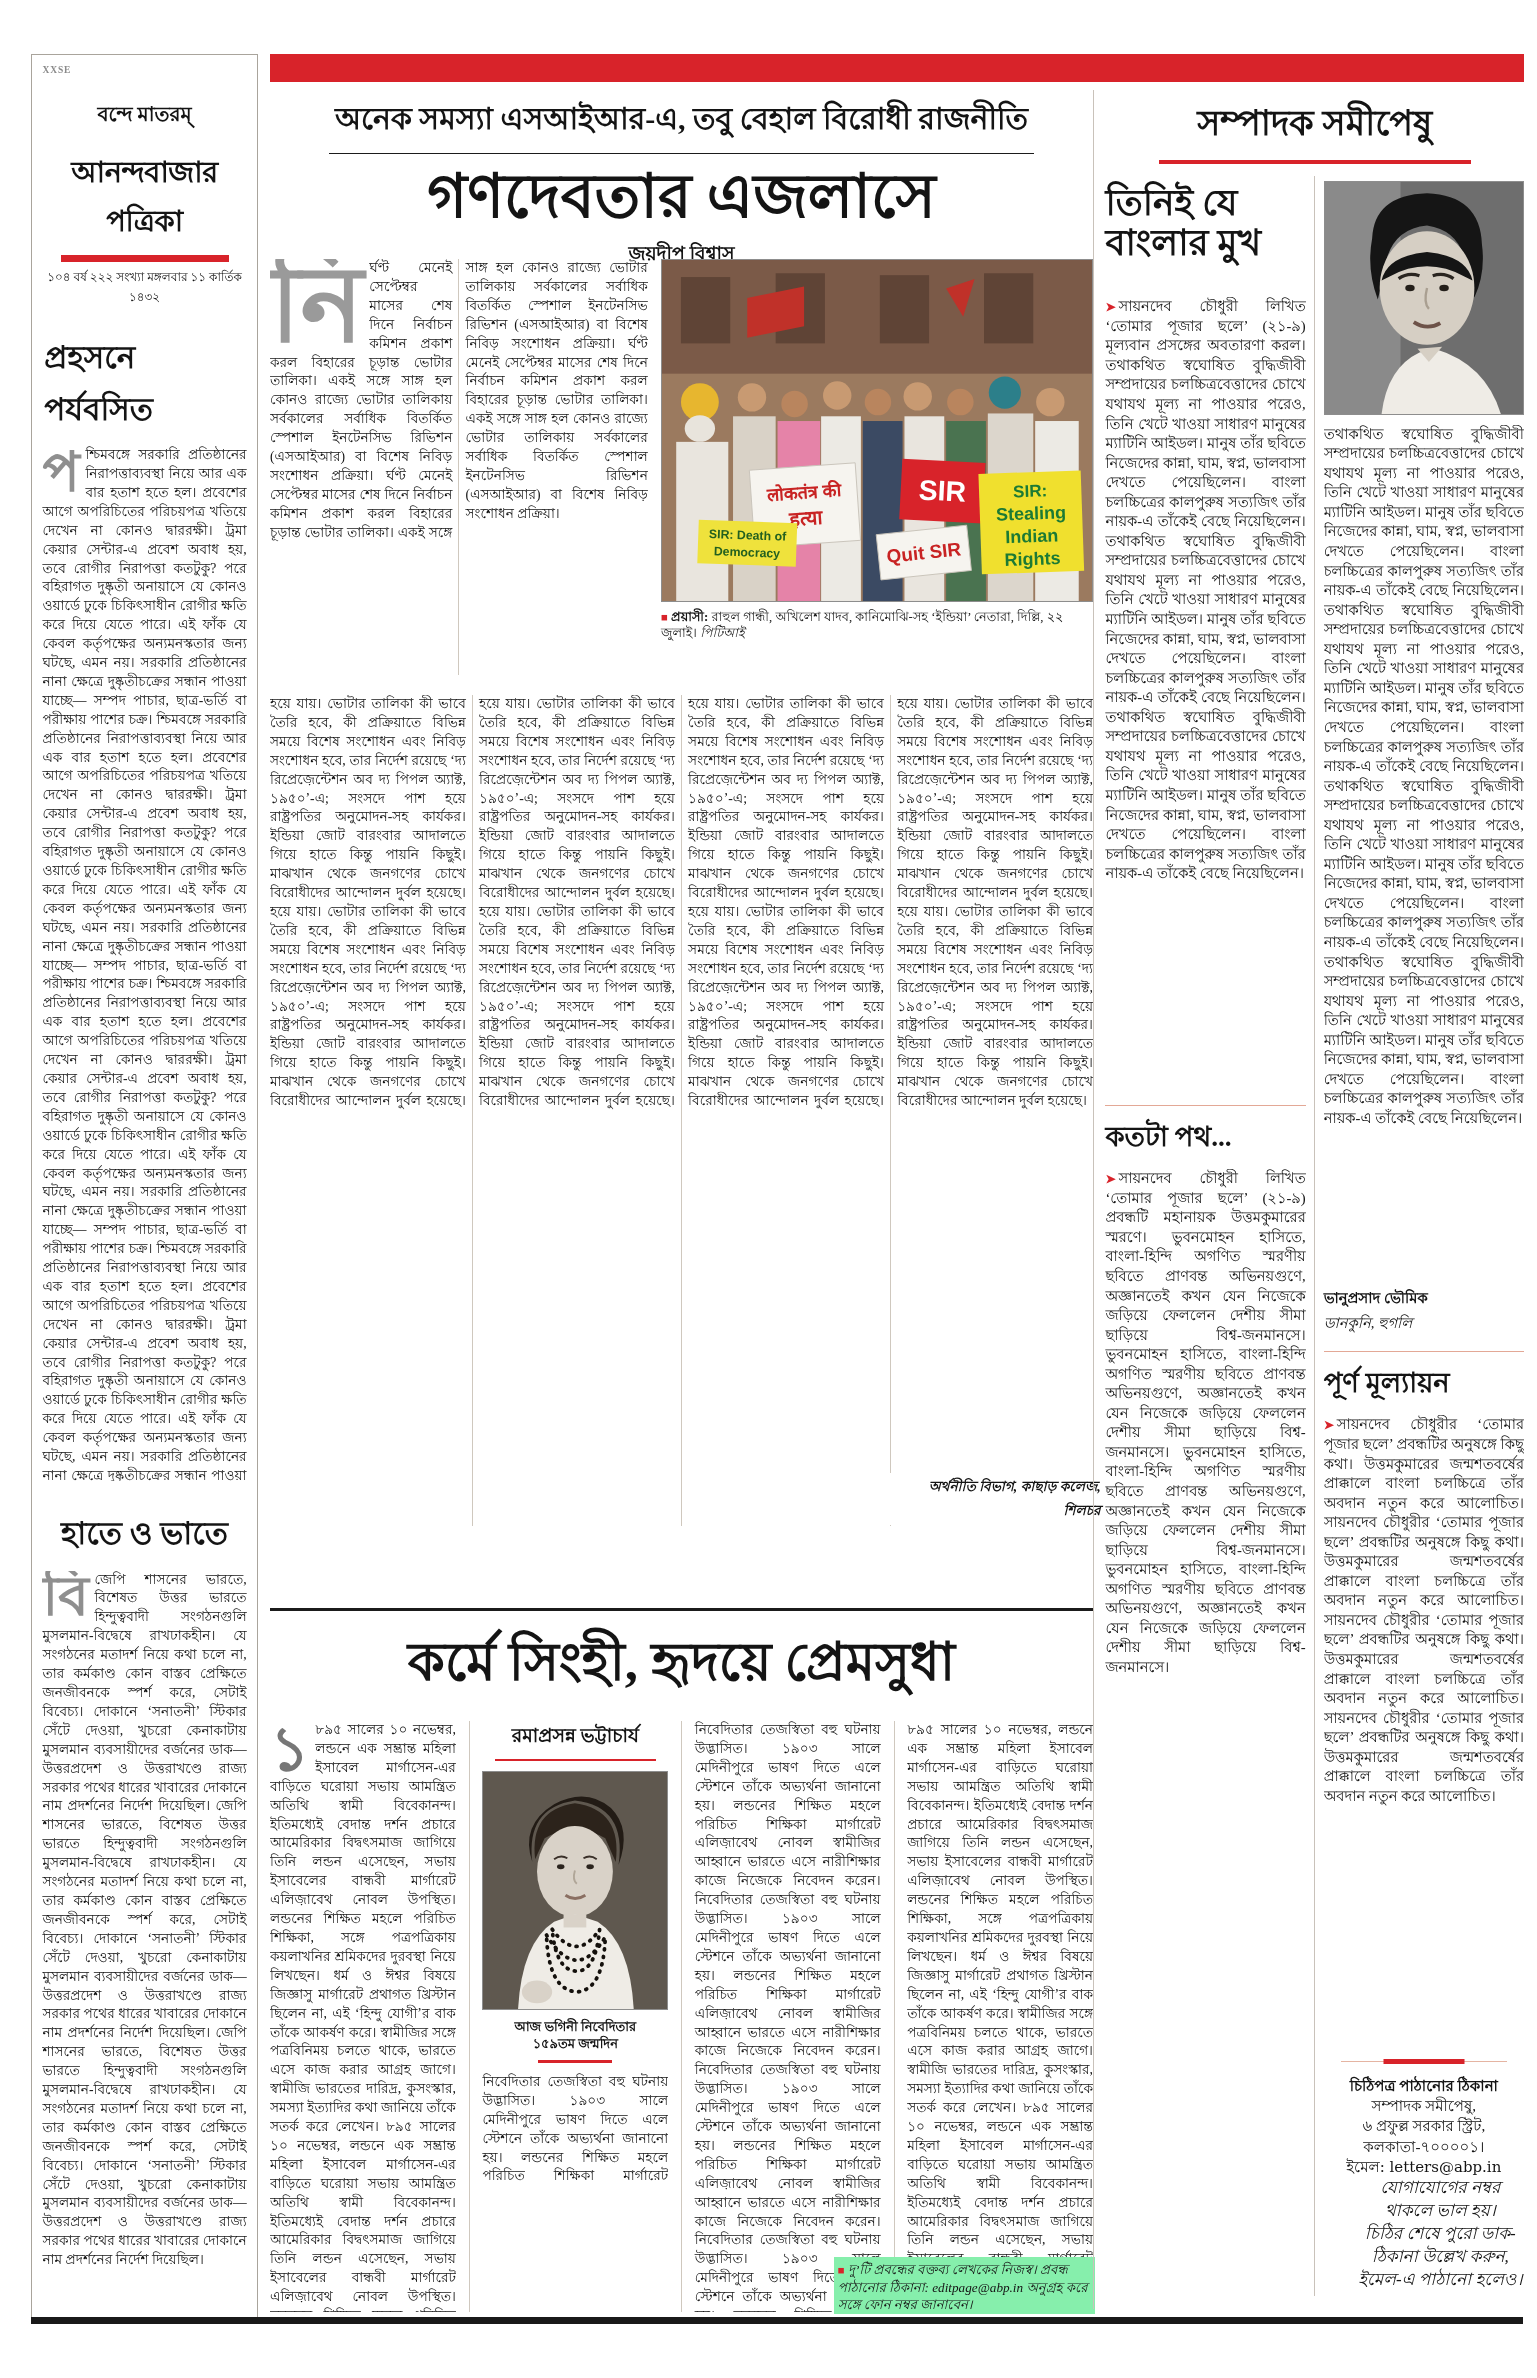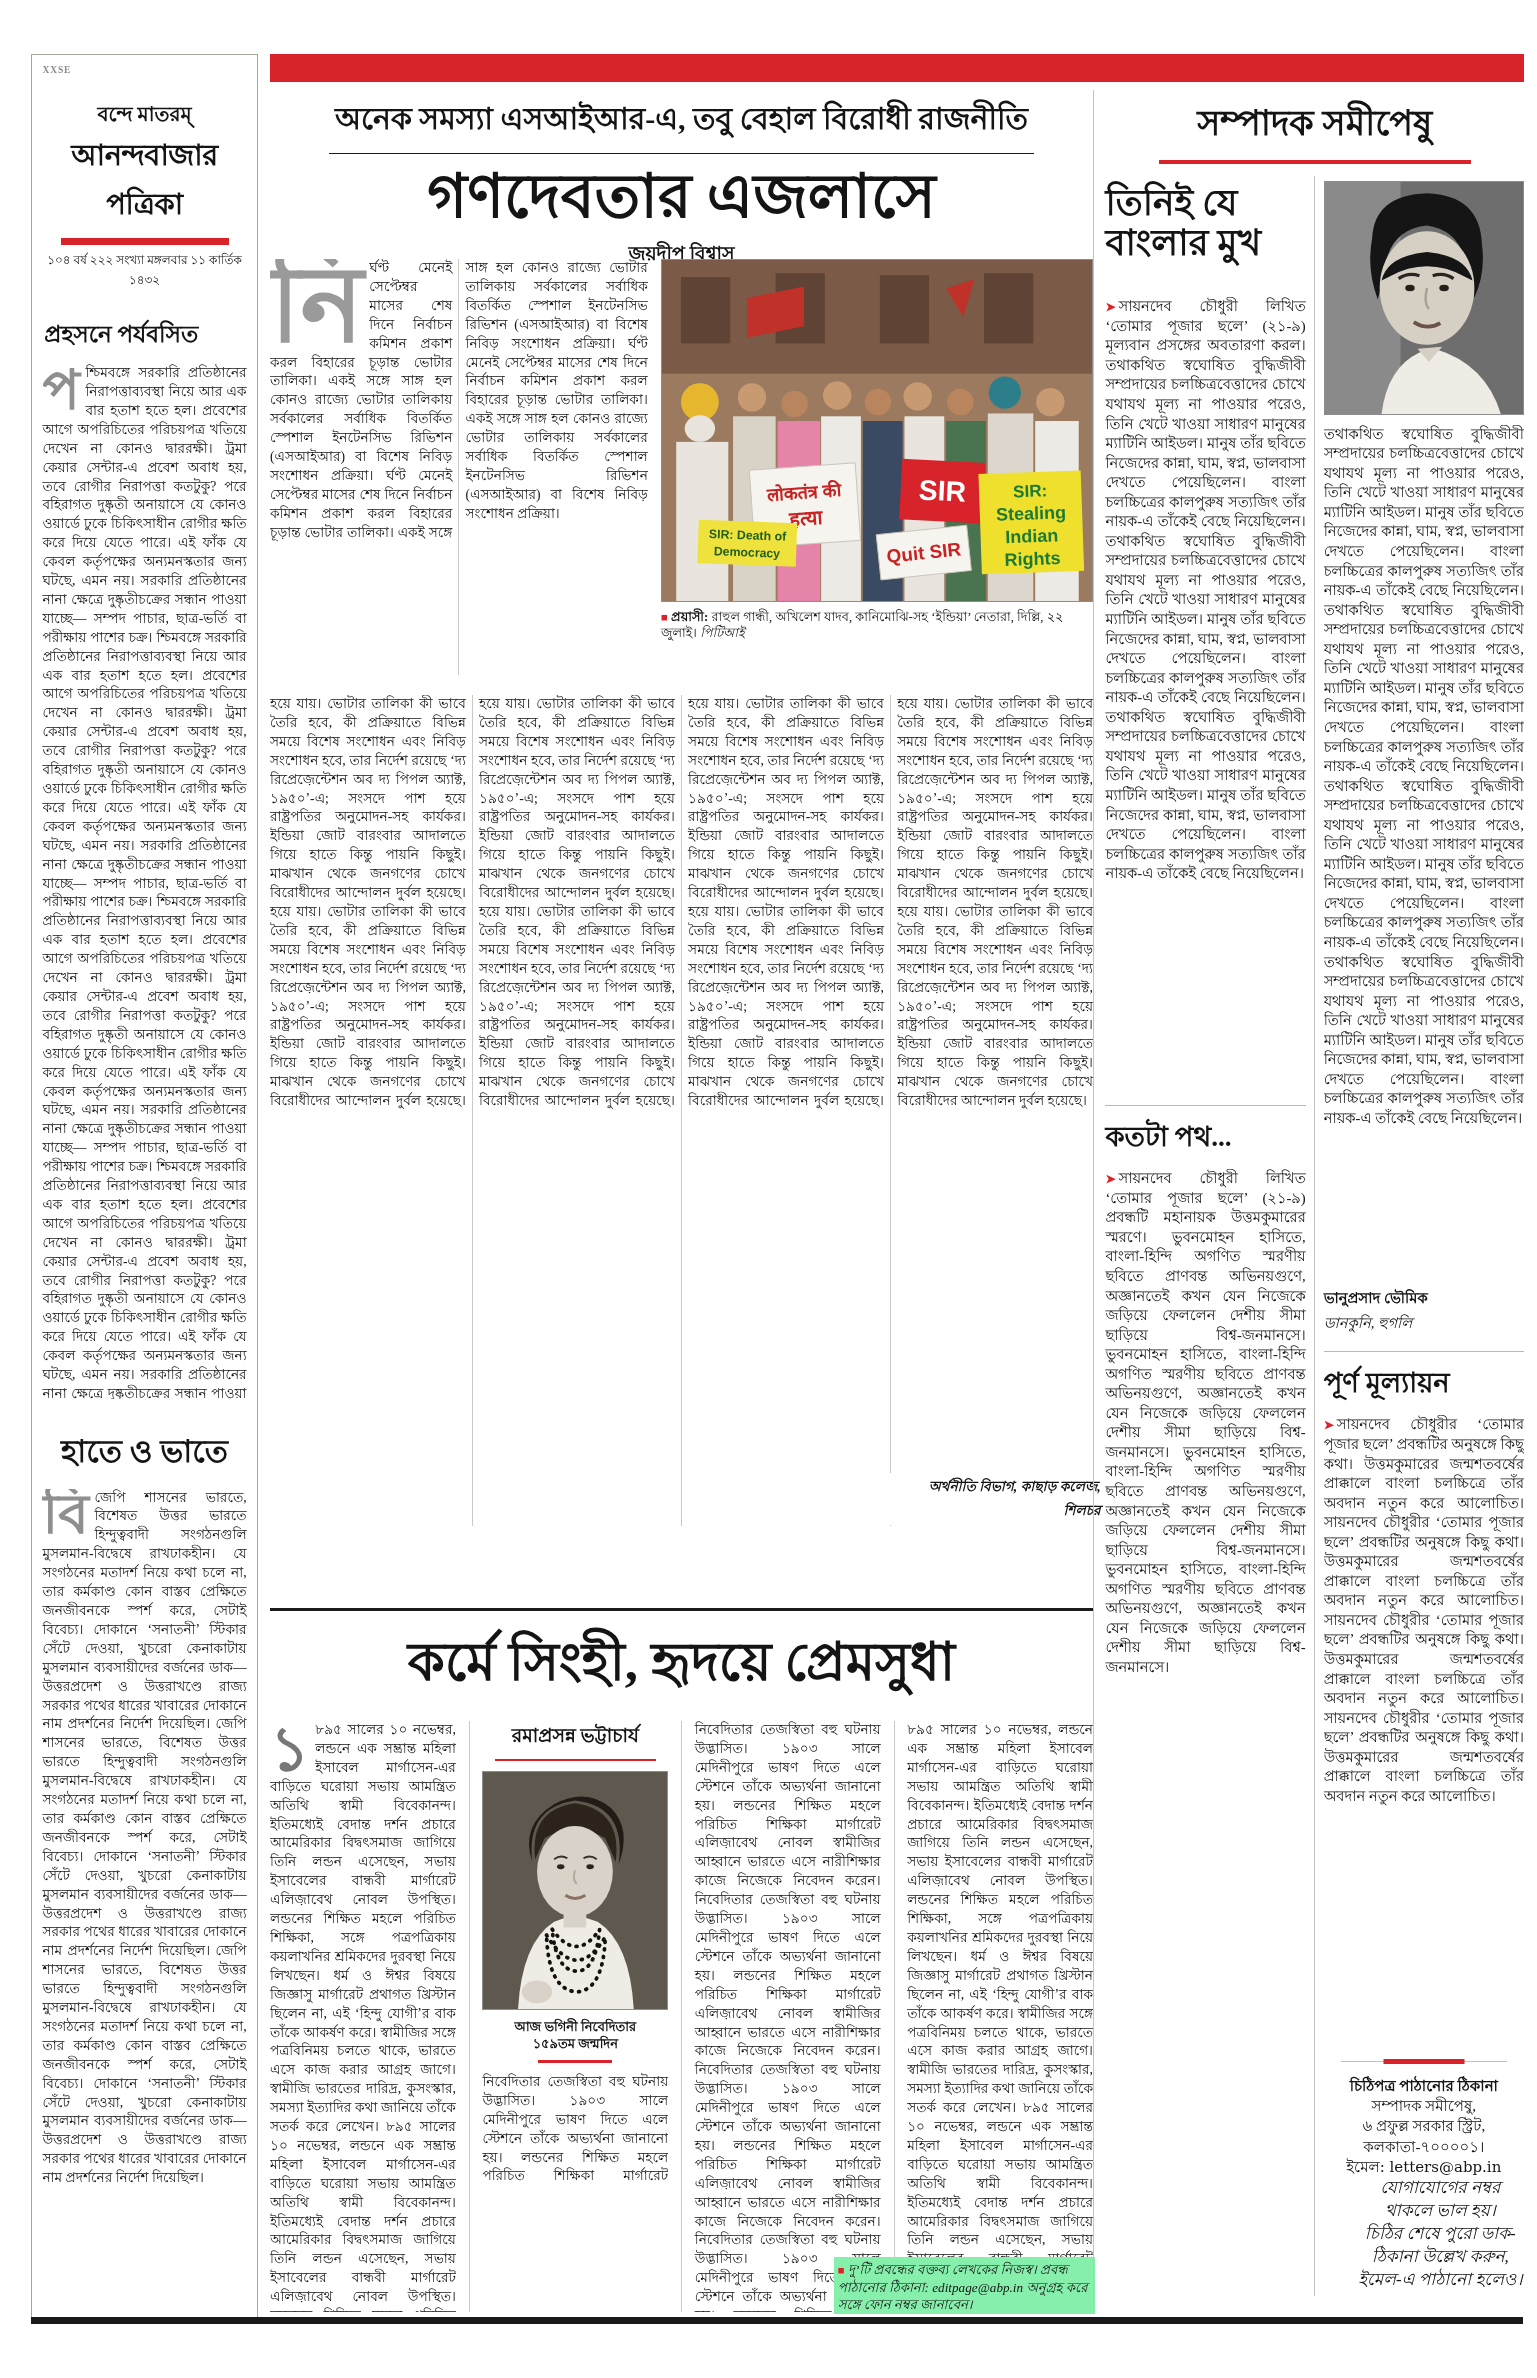--- a/index.html
+++ b/index.html
@@ -6,24 +6,24 @@
   .page{position:relative;width:1538px;height:2378px;background:#fff;
         font-family:"Liberation Serif",serif;color:#141414;overflow:hidden;}
   .abs{position:absolute;}
   .just{text-align:justify;}
   .fill{overflow:hidden;}
   .bodytext{font-size:13.7px;line-height:1.38;}
   
   .leftbox{left:31px;top:54px;width:227px;height:2264px;border:0.9px solid #a9a49c;box-sizing:border-box;padding:9.5px 10.4px;}
   .edcode{font-size:9.5px;color:#8a8a8a;font-weight:bold;letter-spacing:0.9px;}
   .motto{text-align:center;font-size:20px;font-weight:bold;margin-top:24.6px;}
-  .mast-title{text-align:center;font-size:29px;font-weight:900;letter-spacing:-0.5px;margin-top:0;font-family:Liberation Mono, monospace;}
+  .mast-title{text-align:center;font-size:29px;font-weight:900;letter-spacing:-0.5px;margin-top:17px;font-family:Liberation Mono, monospace;}
   .mast-bar{width:168px;height:7.6px;background:#d8232a;margin:7.6px auto 5.7px auto;}
   .dateline{text-align:center;font-size:12px;}
-  .ed-head{font-size:23px;font-weight:800;margin:24.6px 0 9.5px 1.9px;}
+  .ed-head{font-size:31px;font-weight:800;margin:24.6px 0 9.5px 1.9px;}
   .ed-head2{font-size:31px;font-weight:800;text-align:center;margin:28px 0 9.5px 0;}
   .dropcap{float:left;font-weight:bold;color:#8f8f8f;line-height:.82;padding:3.8px 5.7px 0 0;}
   .dc-ed{font-size:55px;}
   .dc-main{font-size:106px;color:#9a9a9a;}
   .dc-feat{font-size:61px;color:#777;}
   
   .topredbar{left:270px;top:54px;width:1254px;height:28px;background:#d8232a;}
   .bottombar{left:31px;top:2317px;width:1492px;height:6.6px;background:#191919;}
   .redrule{height:2.8px;background:#d8232a;margin:4.7px auto 0 auto;}
   

